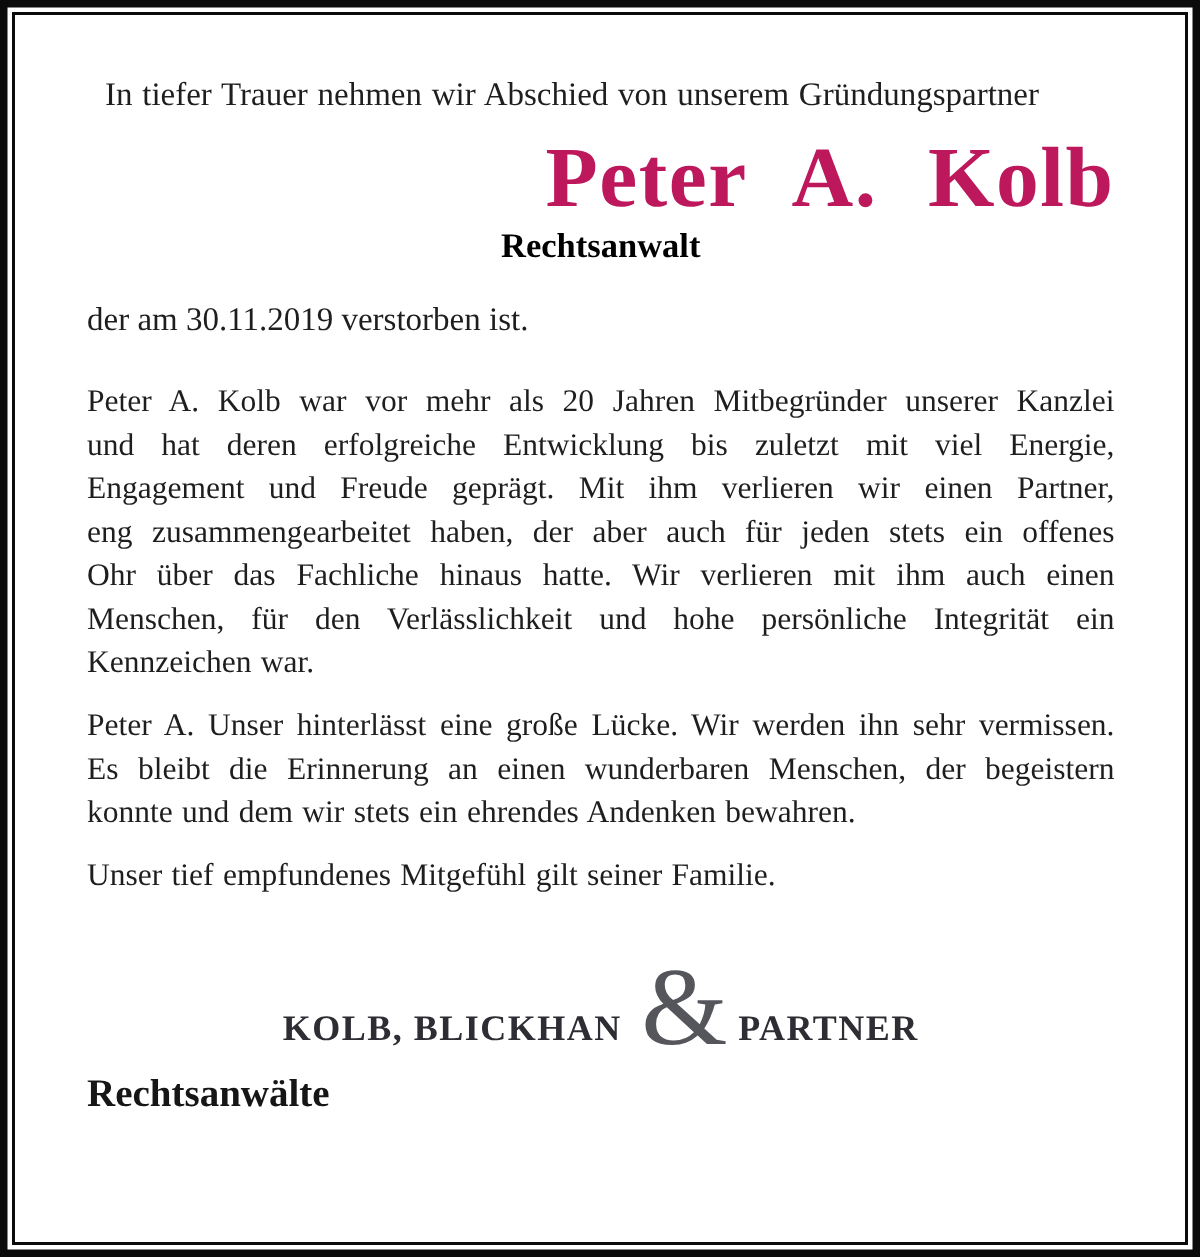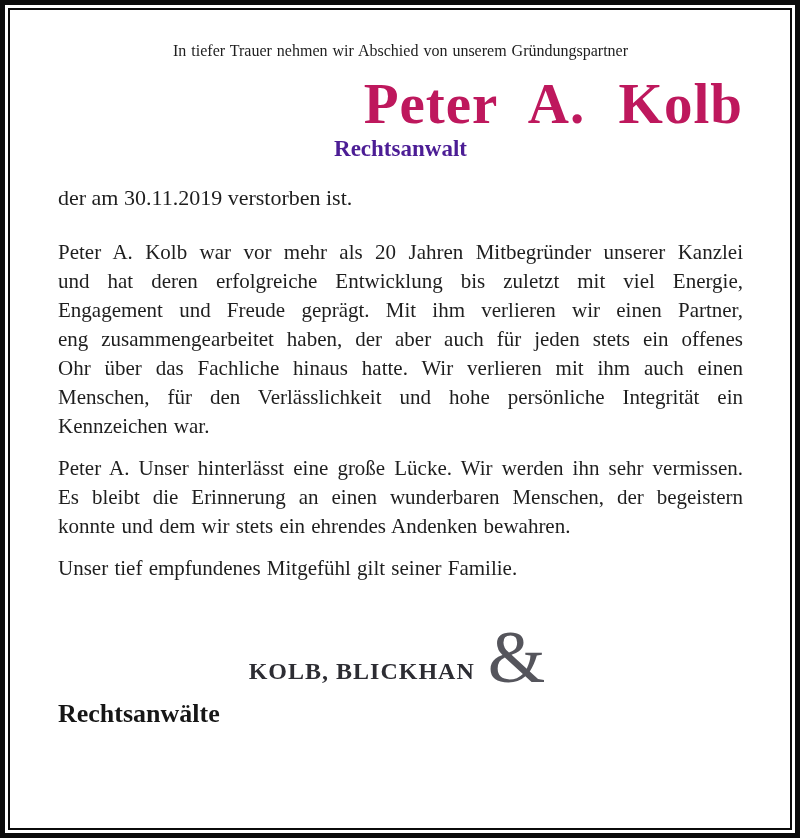--- a/index.html
+++ b/index.html
@@ -27,44 +27,43 @@
     width: 100%;
     height: 100%;
     border: 2px solid #0b0b0b;
     box-sizing: border-box;
     overflow: hidden;
   }
   .content {
     padding: 26px 47px 0 48px;
   }
   .intro {
-    margin: 0;
-    font-size: 16px;
+    margin: 12px;
+    font-size: 22px;
     line-height: 29px;
     word-spacing: 1px;
-    text-align: center;
   }
   .name {
     margin: 9px 0 0 0;
     text-align: right;
     font-size: 57px;
     line-height: 60px;
     font-weight: bold;
     word-spacing: 0.32em;
     letter-spacing: 1px;
     color: #be185d;
     font-family: Liberation Serif, serif;
   }
   .role {
     margin-top: 2px;
     text-align: center;
     font-size: 23px;
     line-height: 26px;
     font-weight: bold;
-    color: #4c1d95;
+    color: #000000;
   }
   .dateline {
     margin: 21px 0 0 0;
     font-size: 22px;
     line-height: 29px;
   }
   .para {
     margin-top: 26px;
   }
   .para + .para {
@@ -152,20 +151,21 @@
           <div class="jline last">konnte und dem wir stets ein ehrendes Andenken bewahren.</div>
         </div>
 
         <div class="para">
           <div class="jline last">Unser tief empfundenes Mitgefühl gilt seiner Familie.</div>
         </div>
 
         <div class="firm-row">
           <span class="firm-names">KOLB, BLICKHAN</span>
           <span class="firm-amp">&amp;</span>
+          <span class="firm-partner">PARTNER</span>
         </div>
 
         <div class="firm-sub">Rechtsanwälte</div>
 
 
       </div>
     </div>
   </div>
 </div>
 

